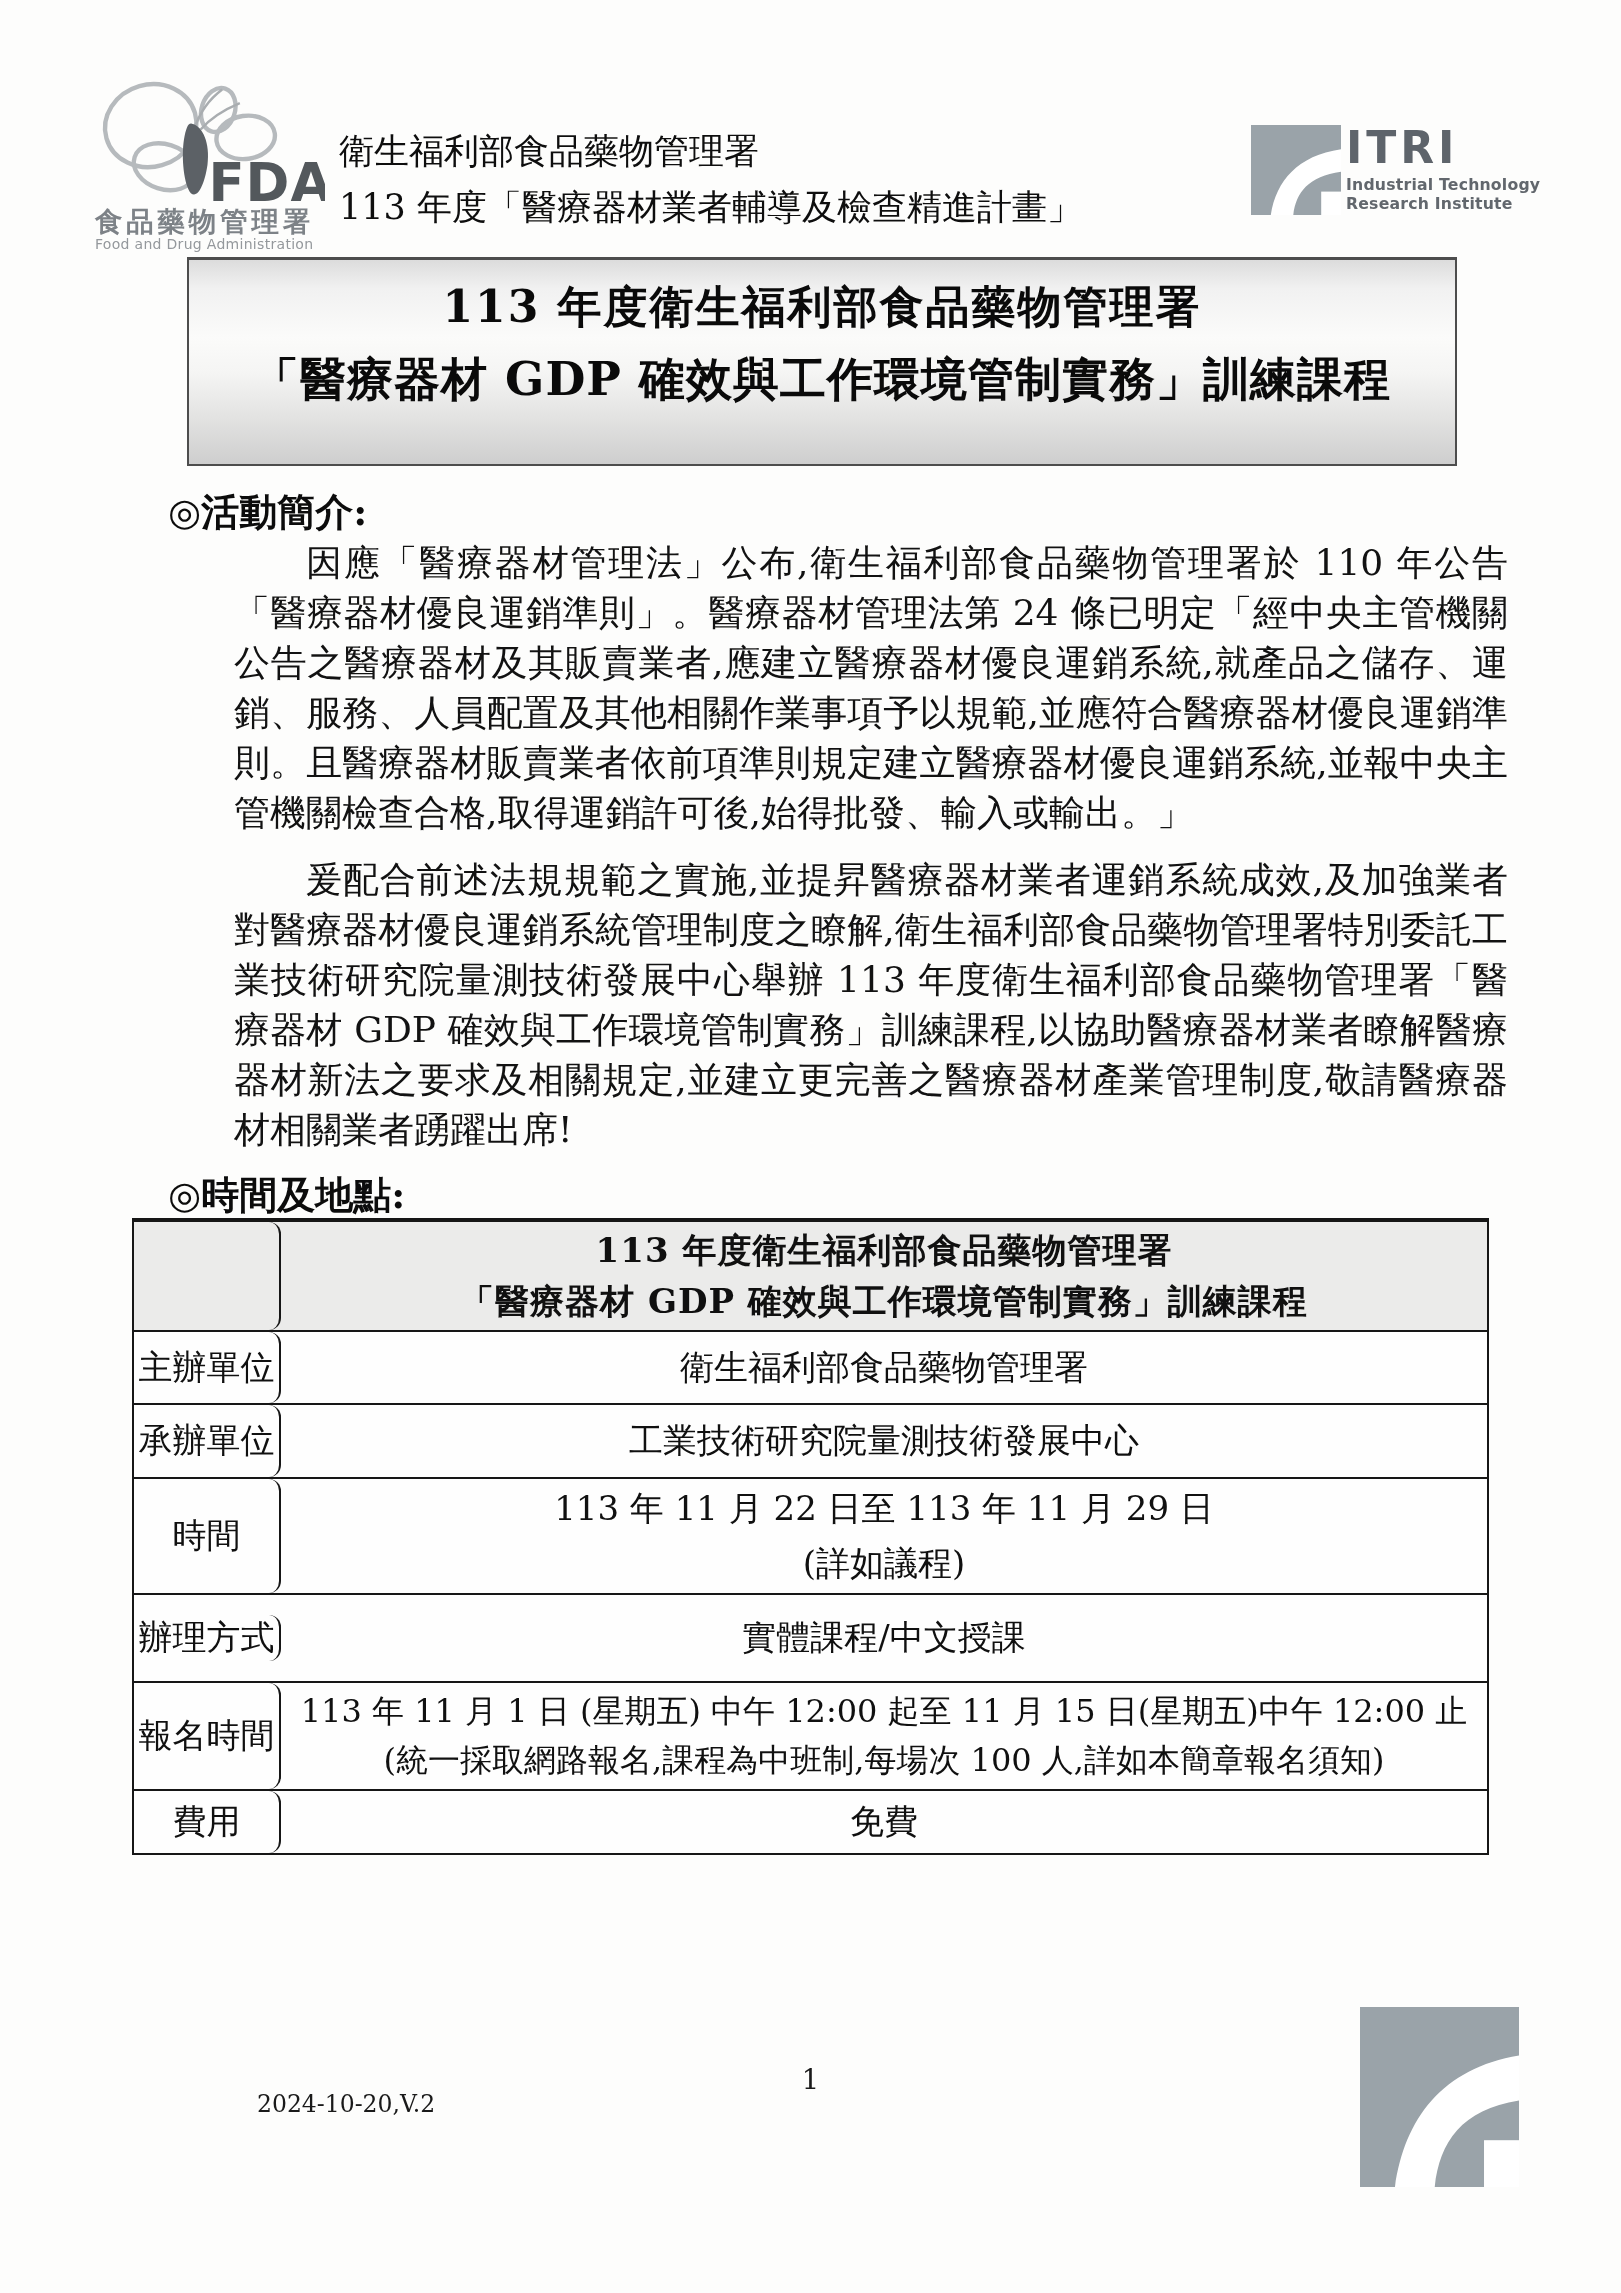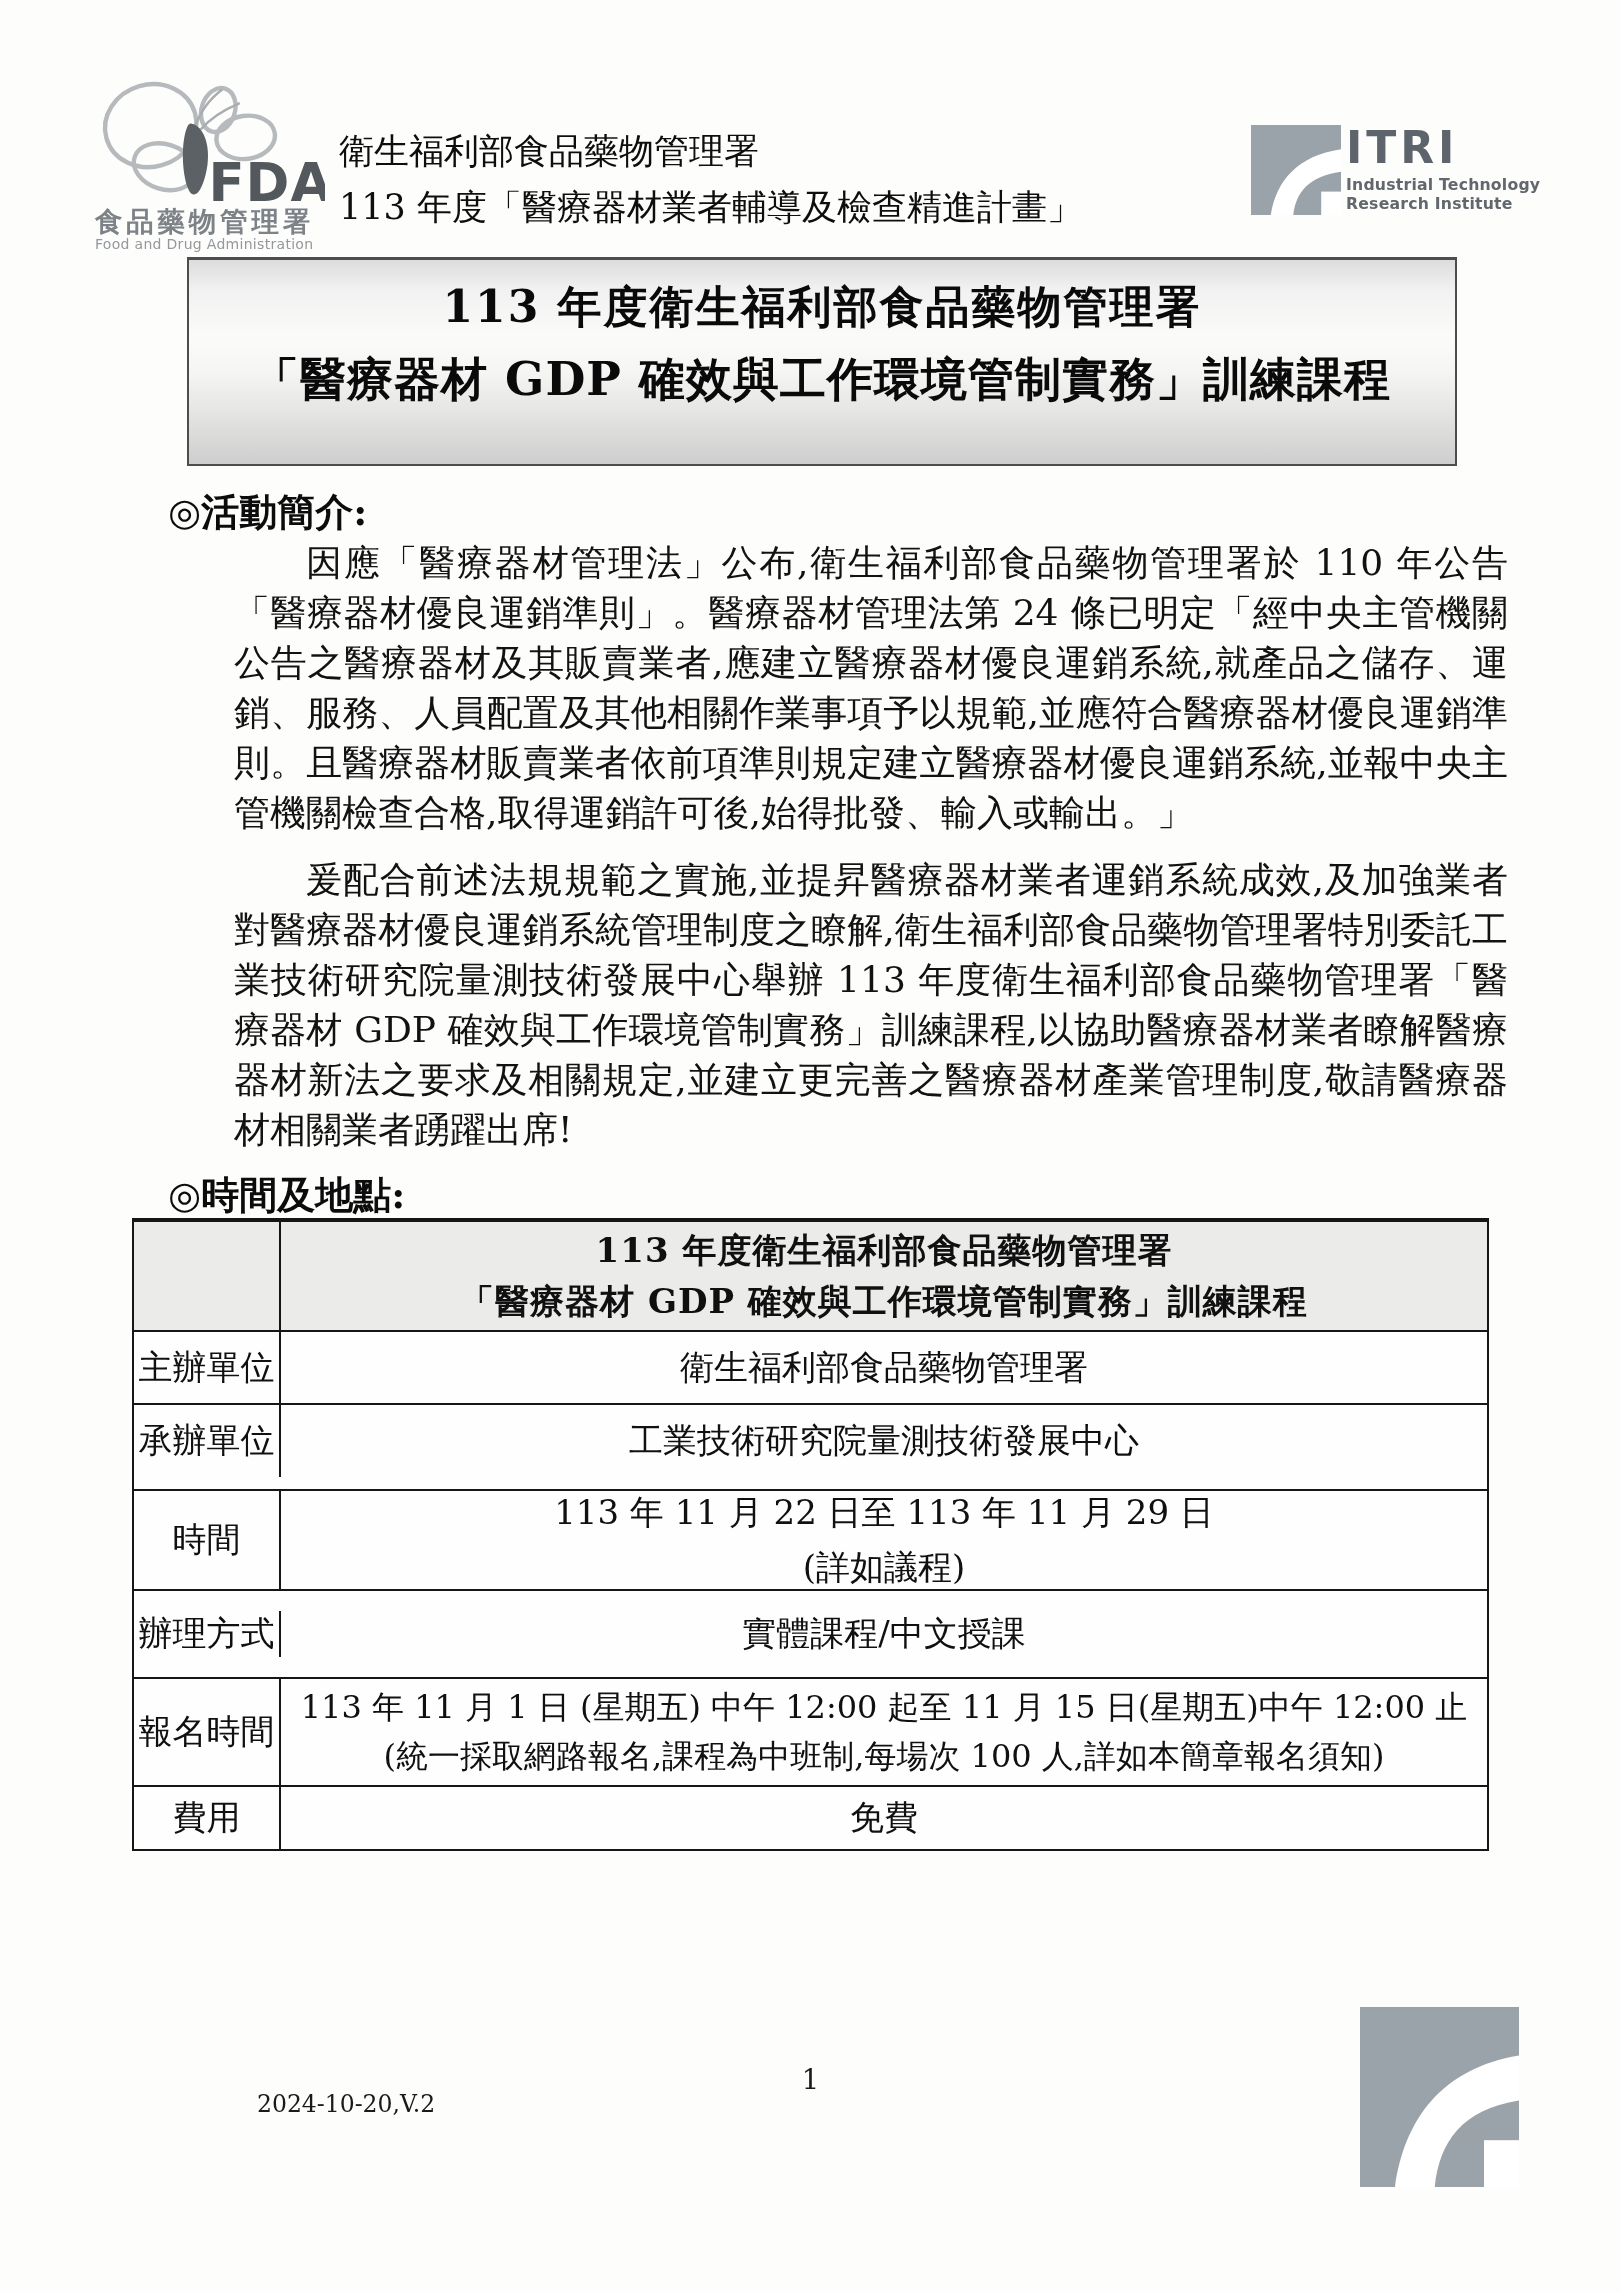--- a/index.html
+++ b/index.html
@@ -56,31 +56,31 @@
   .schedule-table{
     position:absolute;left:132px;top:1218px;width:1357px;
     border:2.9px solid #161616;border-top-width:4.9px;
     background:#fefefe;box-sizing:border-box;
   }
   .t-row{display:flex;box-sizing:border-box;}
   .t-row + .t-row{border-top:2.5px solid #161616;}
   .t-label{
     width:147px;flex:0 0 147px;border-right:2px solid #161616;
     display:flex;align-items:center;justify-content:center;
-    font-size:34px;color:#101010;box-sizing:border-box;text-align:center;
+    font-size:34px;color:#101010;box-sizing:border-box;text-align:center;border-radius:12px;
   }
   .t-value{
     flex:1;display:flex;flex-direction:column;align-items:center;justify-content:center;
     font-size:34px;color:#101010;text-align:center;box-sizing:border-box;
   }
   .t-header{height:108px;background:#ebebea;}
   .t-header .t-value div{font-weight:bold;line-height:51px;letter-spacing:1px;}
   .h-r1{height:73px;}
   .h-r2{height:74px;}
-  .h-r3{height:100px;margin-top:12px;}
+  .h-r3{height:116px;}
   .h-r3 .t-value div{line-height:55px;}
   .h-r4{height:88px;align-items:center;}
   .h-r5{height:108px;}
   .h-r5 .t-value div{font-size:32px;line-height:49px;white-space:nowrap;}
   .h-r6{height:64px;}
   .h-r6 .t-value{font-weight:normal;}
   
   .footer-page{position:absolute;left:0;top:2064px;width:100%;text-align:center;font-size:27.4px;color:#1a1a1a;}
   .footer-version{position:absolute;left:257px;top:2090px;font-size:23.5px;color:#1a1a1a;white-space:nowrap;}
   .footer-itri-mark{position:absolute;left:1360px;top:2007px;width:159px;height:180px;}

